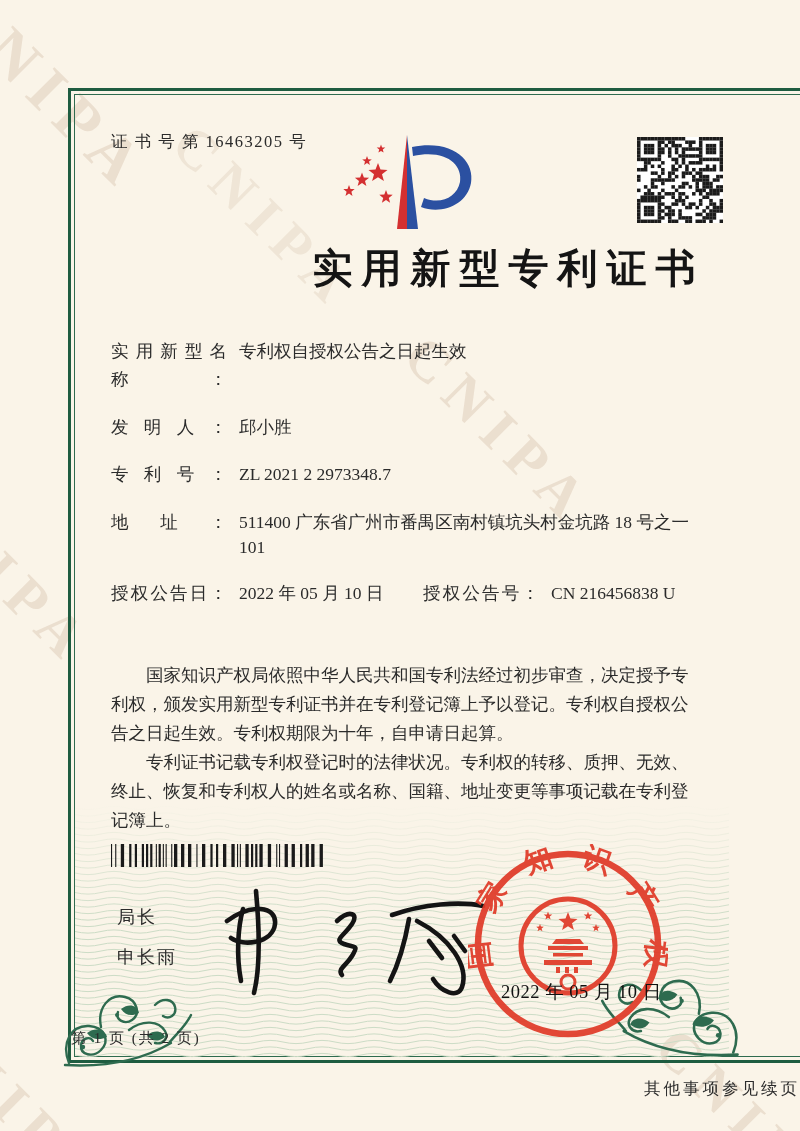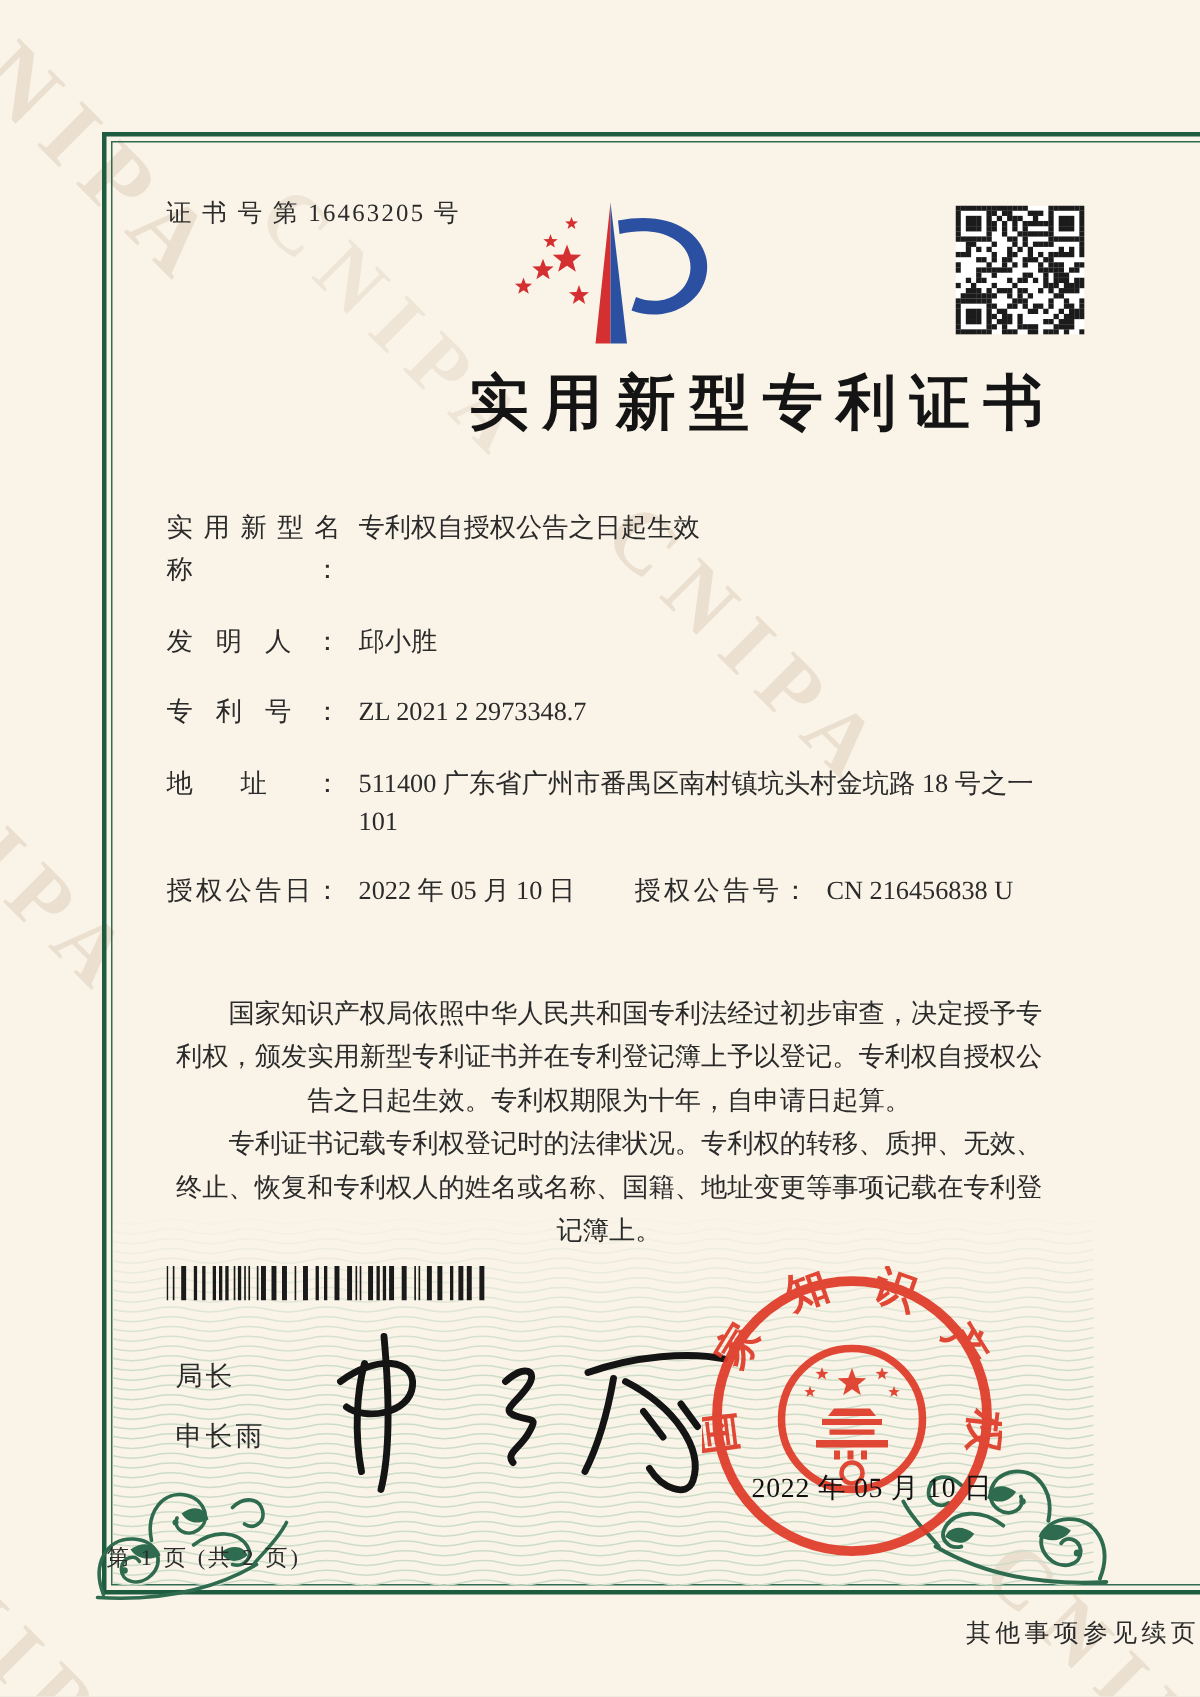--- a/index.html
+++ b/index.html
@@ -33,21 +33,21 @@
   .fields { left:40px; top:246px; width:600px; font-size:17.5px; }
   .frow { display:flex; margin-bottom:19.5px; line-height:28px; }
   .flabel {
     display:inline-block; width:116px; text-align:justify; text-align-last:justify;
     flex:0 0 116px;
   }
   .fvalue { padding-left:12px; }
   .fvalue.addr { width:470px; line-height:25px; padding-top:2px; }
   .grant-date-value { width:196px; padding-left:12px; flex:0 0 196px; }
   .body-text { left:40px; top:570px; width:590px; font-size:17.5px; line-height:29px; }
-  .body-text p { text-indent:2em;text-align:center; }
+  .body-text p { text-indent:2em; }
   .barcode { left:40px; top:753px; width:214px; height:23px; }
   .sig-title { left:46px; top:814px; font-size:18px; letter-spacing:2px; font-family:"Liberation Sans","DejaVu Sans",sans-serif; }
   .sig-name  { left:46px; top:854px; font-size:18px; letter-spacing:2px; font-family:"Liberation Sans","DejaVu Sans",sans-serif; }
   .signature { left:138px; top:788px; width:310px; height:128px; }
   .seal { left:397px; top:753px; width:200px; height:200px; }
   .seal-date { left:430px; top:888px; width:160px; font-size:18.5px; color:#111; letter-spacing:0.5px; white-space:nowrap; }
   .page-number { left:0; top:938px; width:100%; text-align:left; font-size:15px; letter-spacing:2px; }
   .note { position:absolute; left:0; top:1078px; width:100%; text-align:right; font-size:16.5px; letter-spacing:3px; z-index:1; }
   .waves { left:4px; top:698px; width:654px; height:271px; pointer-events:none; }
   .ornament { pointer-events:none; }

